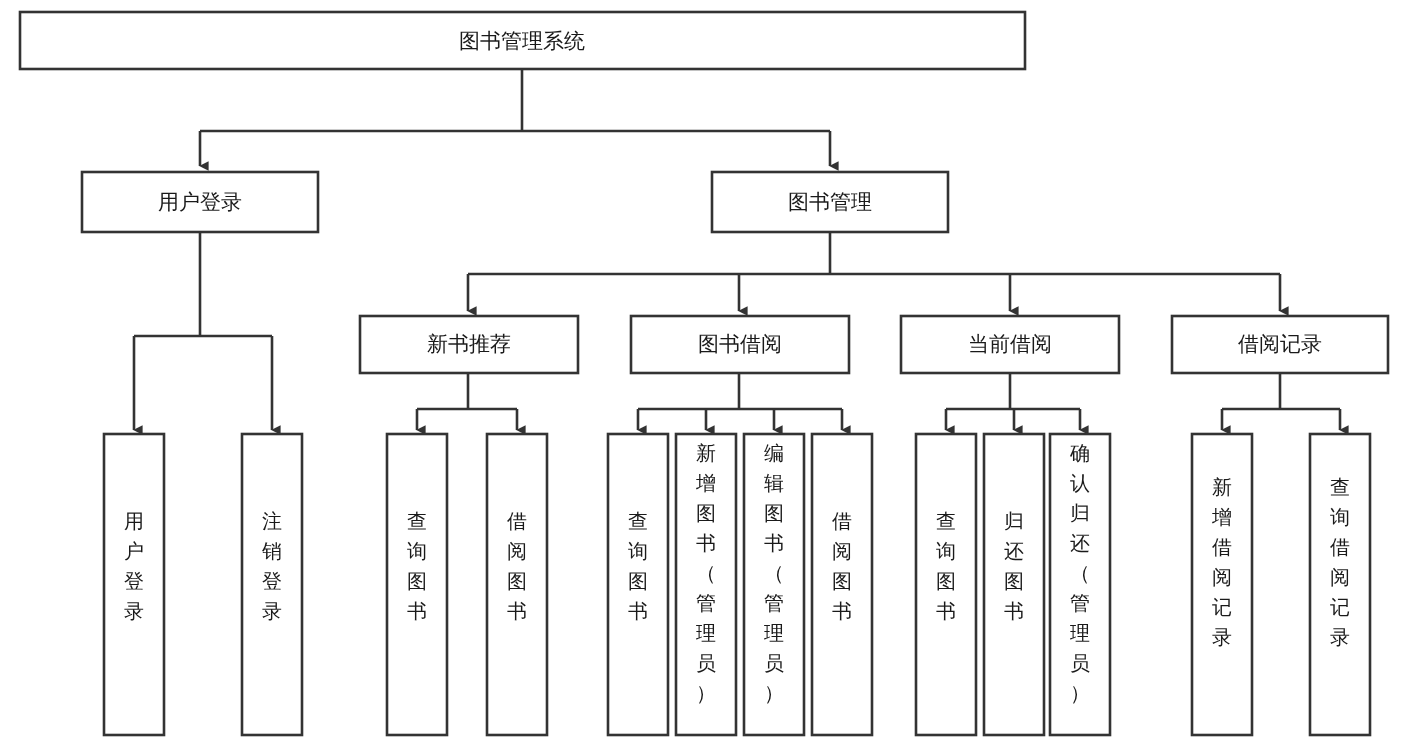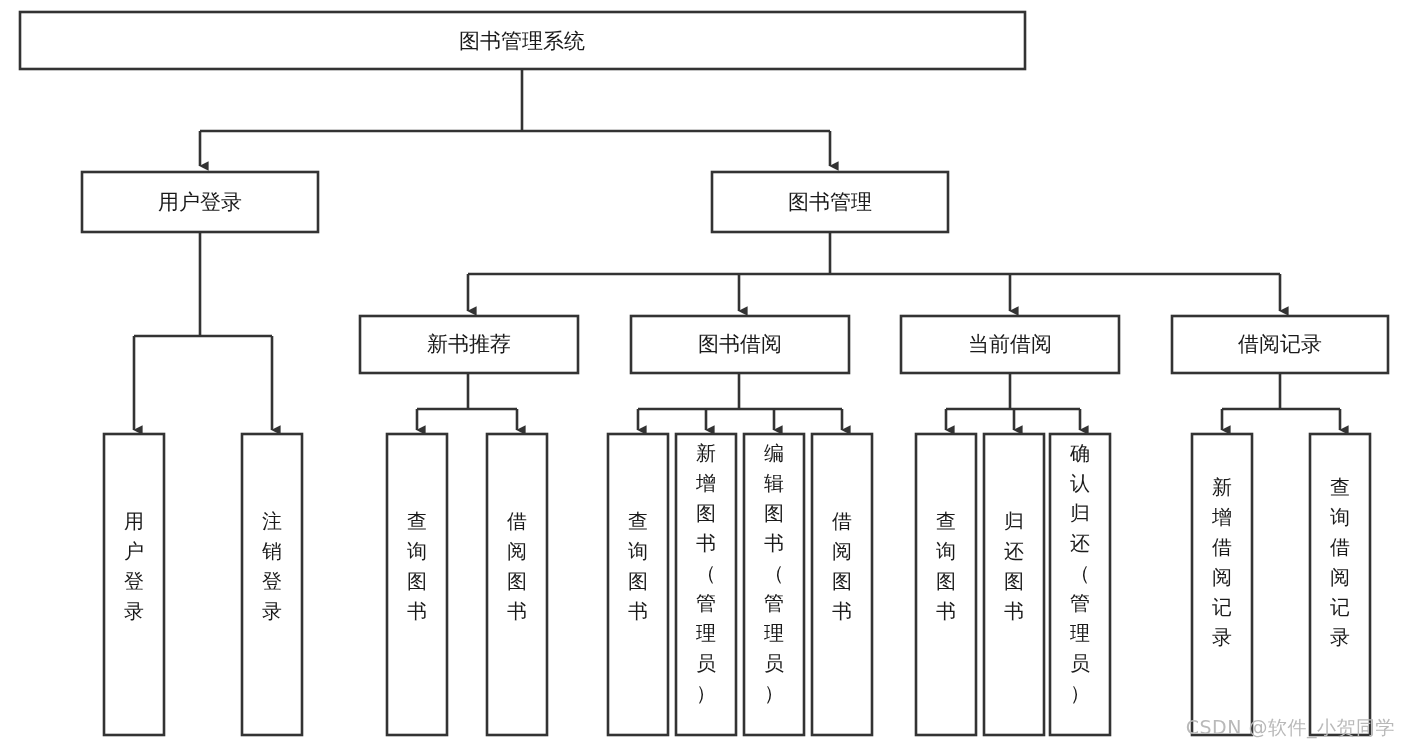--- a/index.html
+++ b/index.html
@@ -185,14 +185,13 @@
     <g>
       <rect class="node-box" x="1192" y="434" width="60" height="301"></rect>
       <text class="leaf-label" x="1222" y="494"><tspan x="1222" y="494">新</tspan><tspan x="1222" y="524">增</tspan><tspan x="1222" y="554">借</tspan><tspan x="1222" y="584">阅</tspan><tspan x="1222" y="614">记</tspan><tspan x="1222" y="644">录</tspan></text>
     </g>
     <g>
       <rect class="node-box" x="1310" y="434" width="60" height="301"></rect>
       <text class="leaf-label" x="1340" y="494"><tspan x="1340" y="494">查</tspan><tspan x="1340" y="524">询</tspan><tspan x="1340" y="554">借</tspan><tspan x="1340" y="584">阅</tspan><tspan x="1340" y="614">记</tspan><tspan x="1340" y="644">录</tspan></text>
     </g>
   </svg>
 
-  <div class="watermark">CSDN @软件_小贺同学</div>
 </div>
 
 </body></html>

